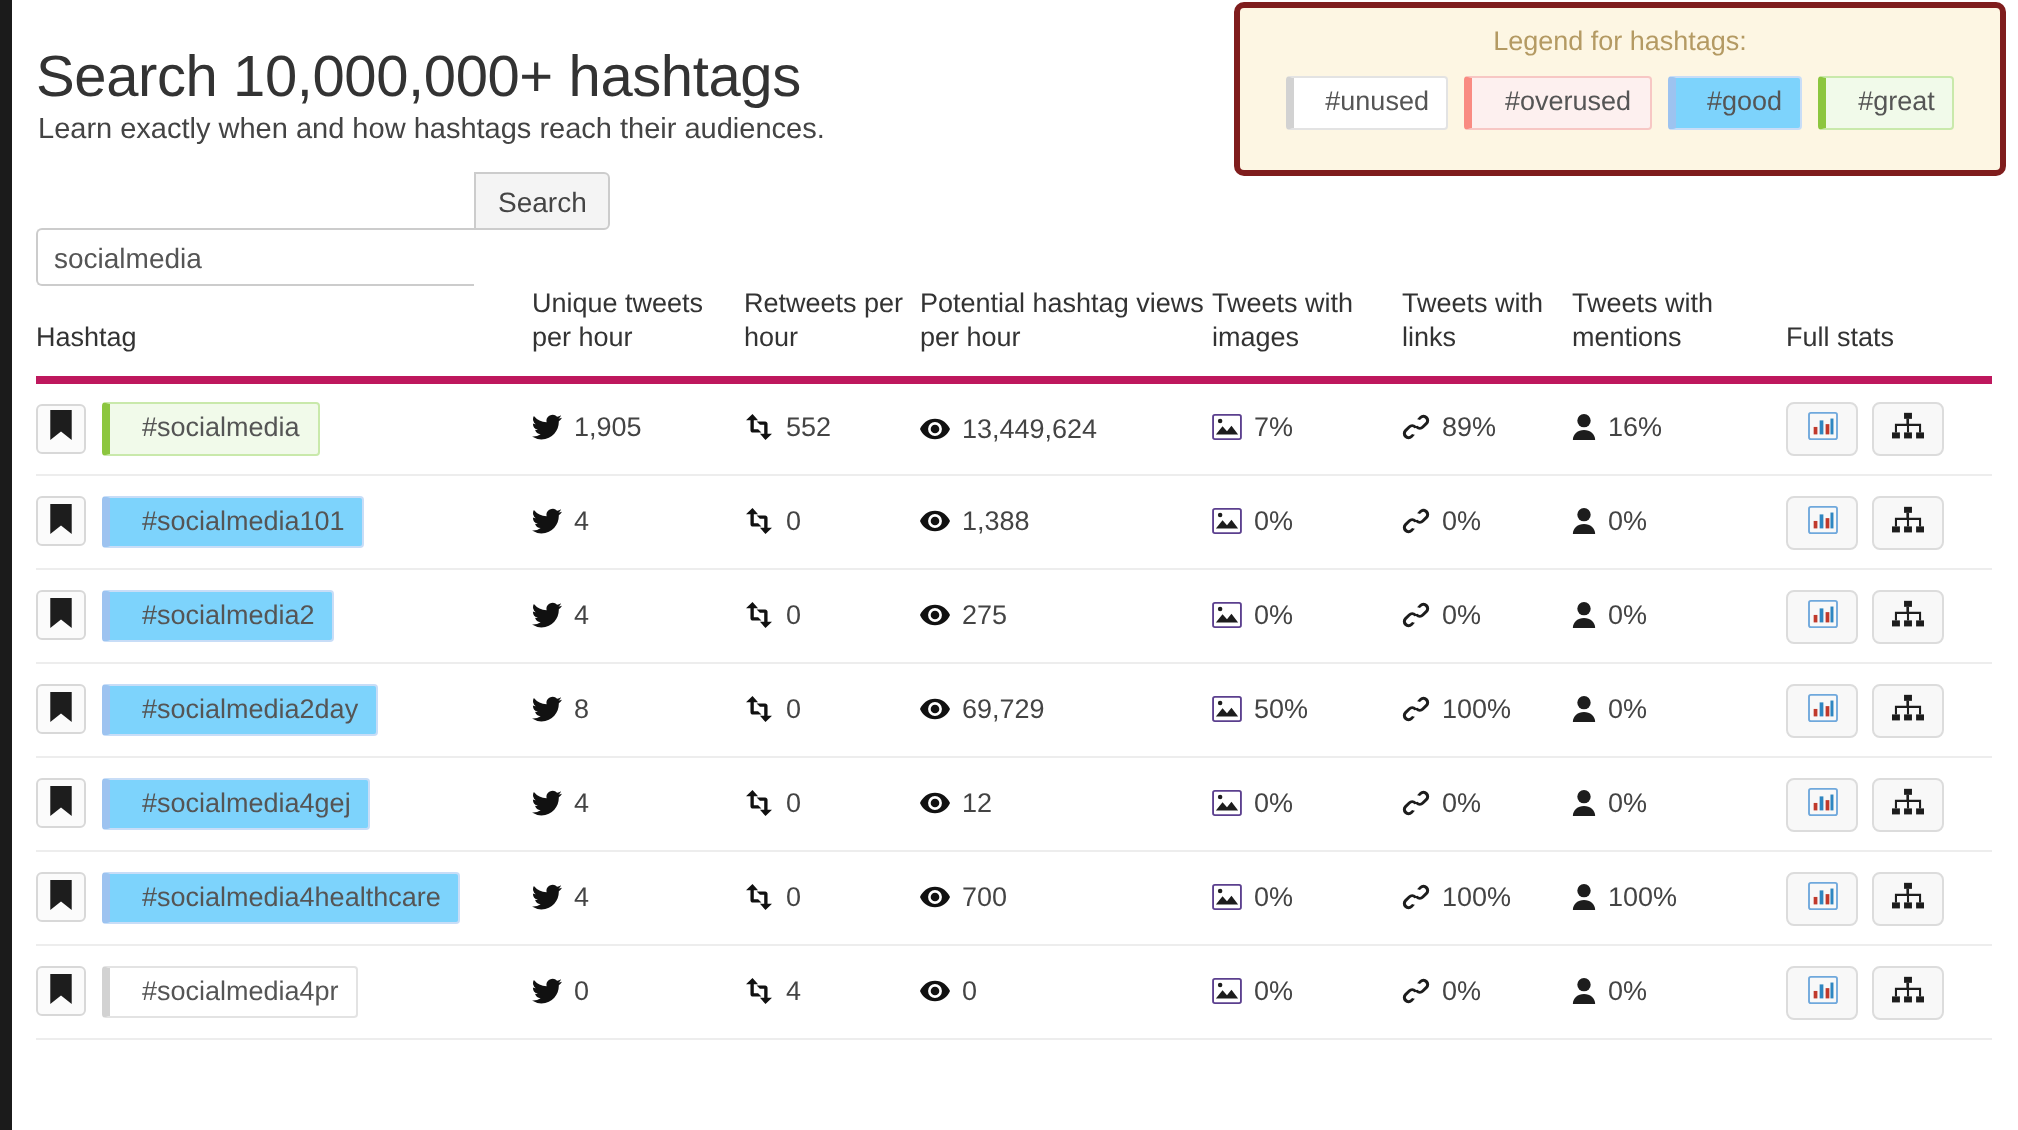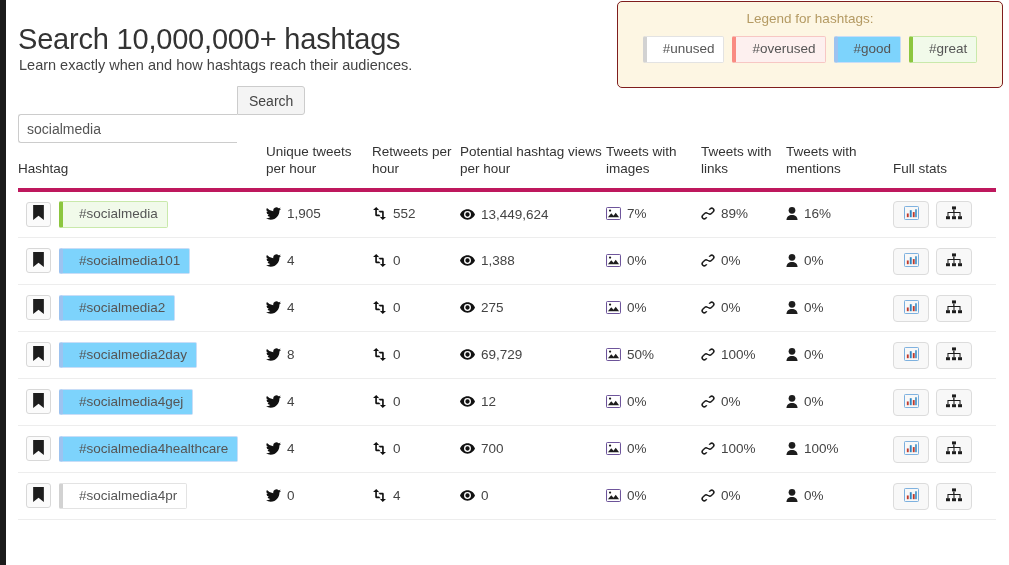--- a/index.html
+++ b/index.html
@@ -72,21 +72,21 @@
     font-family: "Liberation Sans", sans-serif;
     cursor: pointer;
   }
 
   
   #legend-box {
     position: absolute;
     left: 611px; top: 1px;
     width: 386px; height: 87px;
     background: #fdf6e3;
-    border: 1px solid #7f1d1d;
+    border: 3px solid #7f1d1d;
     border-radius: 5px;
   }
   #legend-title {
     text-align: center;
     font-size: 13.5px;
     color: #b49a63;
     margin-top: 9px;
   }
   #legend-items {
     display: flex;
@@ -143,21 +143,21 @@
   
   .col-hashtag { width: 248px; }
   .col-unique  { width: 106px; }
   .col-rt      { width: 88px; }
   .col-views   { width: 146px; }
   .col-img     { width: 95px; }
   .col-links   { width: 85px; }
   .col-ment    { width: 107px; }
   .col-full    { width: 103px; }
 
-  .hashtag-cell { display: flex; align-items: center; gap: 8px; margin-left: 8px; }
+  .hashtag-cell { display: flex; align-items: center; gap: 8px; }
 
   .bookmark-btn {
     width: 25px; height: 25px;
     border: 1px solid #d8d8d8;
     border-radius: 3px;
     background: #fbfbfb;
     display: inline-flex;
     align-items: center; justify-content: center;
     cursor: pointer;
     flex: 0 0 auto;

